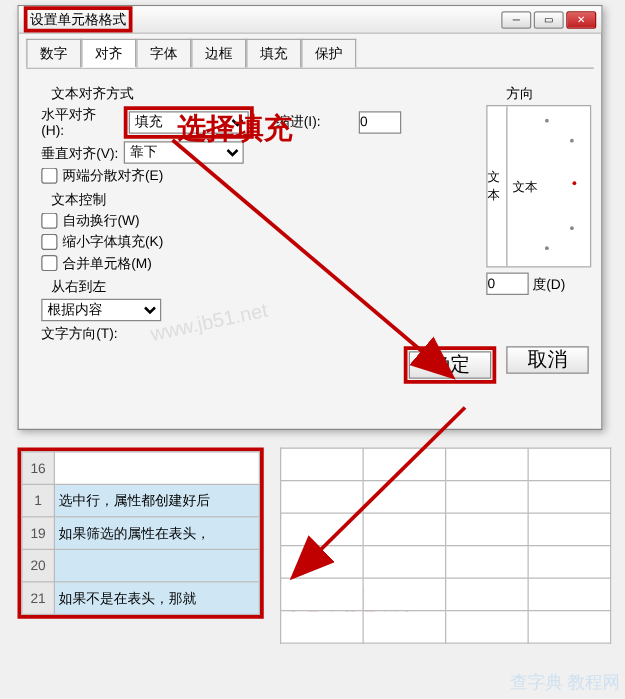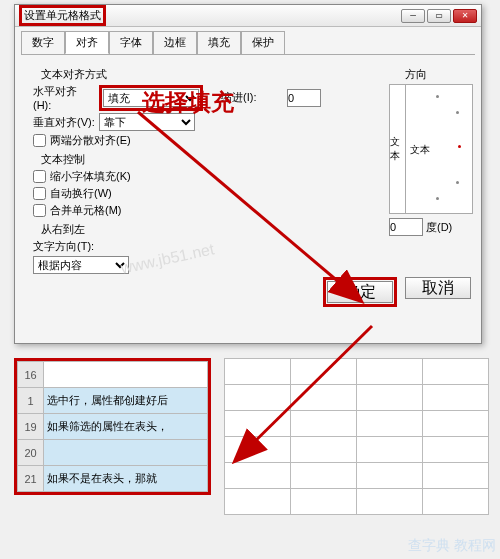--- a/index.html
+++ b/index.html
@@ -81,37 +81,37 @@
       <select style="width:96px"><option>靠下</option></select>
     </div>
     <div class="chk">
         <input type="checkbox" style="">
         <span>两端分散对齐(E)</span>
       </div>
 
     <div class="group-label">文本控制</div>
     <div class="chk">
         <input type="checkbox" style="">
+        <span>自动换行(W)</span>
+      </div>
+    <div class="chk">
+        <input type="checkbox" style="">
         <span>缩小字体填充(K)</span>
       </div>
     <div class="chk">
         <input type="checkbox" style="">
-        <span>自动换行(W)</span>
-      </div>
-    <div class="chk">
-        <input type="checkbox" style="">
         <span>合并单元格(M)</span>
       </div>
 
     <div class="group-label">从右到左</div>
     <div class="row">
+      <select style="width:96px"><option>根据内容</option></select>
+    </div>
+    <div class="row">
       <label>文字方向(T):</label>
-    </div>
-    <div class="row">
-      <select style="width:96px"><option>根据内容</option></select>
     </div>
 
     <div class="orient">
       <div class="group-label">方向</div>
       <div class="orient-box">
         <div class="orient-v">
             <span>文本</span>
           </div>
         <div class="orient-main">
           <span class="txt">文本</span>

